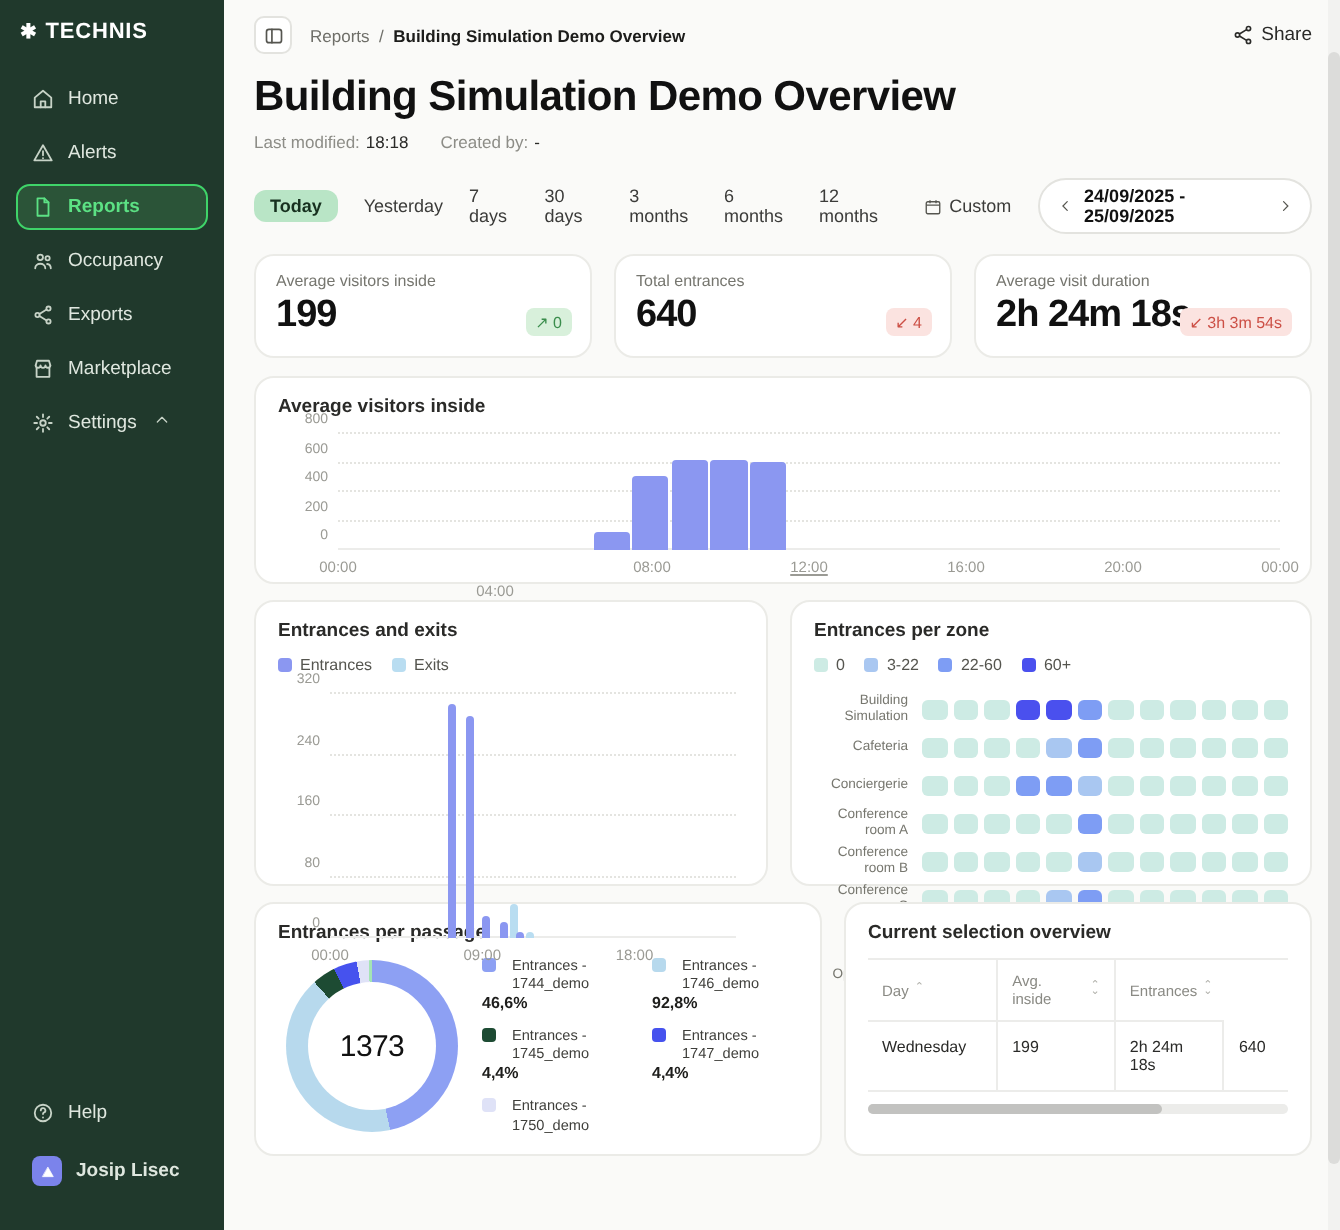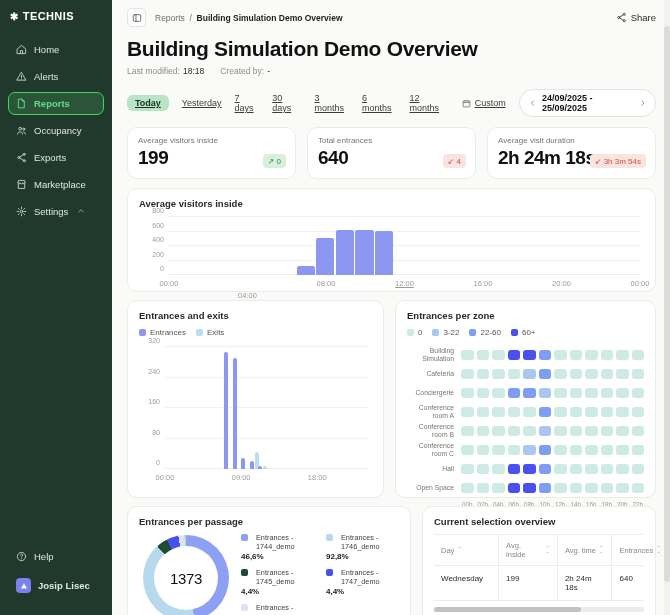--- a/index.html
+++ b/index.html
@@ -26,21 +26,21 @@
   .toggle-btn { width:19px; height:19px; border:1px solid #e3e3df; border-radius:5px; background:#fff; display:flex; align-items:center; justify-content:center; cursor:pointer; }
   .toggle-btn svg, .icon-s svg { width:10px; height:10px; stroke:#55554f; fill:none; stroke-width:2; stroke-linecap:round; stroke-linejoin:round; }
   .crumb-current { color:#1d1d1b; font-weight:700; }
   .share-btn { margin-left:auto; display:flex; align-items:center; gap:4px; font-size:9.5px; color:#2a2a28; cursor:pointer; }
   .share-btn svg { width:11px; height:11px; stroke:#2a2a28; fill:none; stroke-width:1.8; }
   .page-title { font-size:21px; font-weight:700; letter-spacing:-.3px; margin:10px 0 5px; color:#111; }
   .meta { font-size:8.5px; color:#8d8d87; display:flex; gap:16px; }
   .meta b { color:#2a2a28; font-weight:400; margin-left:3px; }
 
   .filters { display:flex; align-items:center; gap:13px; margin:13px 0 10px; font-size:9px; color:#3c3c3a; }
-  .filter-opt { cursor:pointer; display:flex; align-items:flex-end; gap:4px;text-decoration:underline; }
+  .filter-opt { cursor:pointer; display:flex; align-items:flex-end; gap:4px; }
   .filter-opt.active { background:#b9e5c6; padding:3px 8px; border-radius:6px; font-weight:700; color:#17301f; }
   .filter-opt svg { width:9px; height:9px; stroke:#55554f; fill:none; stroke-width:1.8; }
   .date-range { display:flex; align-items:center; gap:6px; border:1px solid #e3e3df; background:#fff; border-radius:14px; padding:3px 9px; font-weight:700; font-size:9px; color:#111; cursor:pointer; }
   .date-range svg { width:8px; height:8px; stroke:#55554f; fill:none; stroke-width:2; stroke-linecap:round; }
 
   .kpis { display:grid; grid-template-columns:1fr 1fr 1fr; gap:11px; }
   .kpi { background:#fff; border:1px solid #ebebe7; border-radius:10px; padding:8px 10px; position:relative; height:52px; }
   .kpi-label { font-size:8px; color:#76766f; }
   .kpi-value { font-size:19px; font-weight:600; letter-spacing:-.5px; margin-top:2px; color:#111; }
   .badge { position:absolute; right:9px; bottom:10px; font-size:8px; padding:2.5px 5px; border-radius:4px; white-space:nowrap; }
@@ -57,21 +57,21 @@
   .gridline.base { border-top:1px solid #ececea; }
   .ytick { position:absolute; right:100%; margin-right:5px; font-size:7px; color:#9a9a94; transform:translateY(-50%); white-space:nowrap; }
   .bar { position:absolute; bottom:0; border-radius:2px 2px 0 0; }
   .xlabels { position:relative; height:11px; margin-top:4px; }
   .xlabel { position:absolute; font-size:7.5px; color:#9a9a94; transform:translateX(-50%); white-space:nowrap; }
   #plot1 { height:58px; margin:8px 4px 0 30px; }
   #xl1 { margin-left:30px; margin-right:4px; }
 
   
   .row2 { display:grid; grid-template-columns:1fr 1fr; gap:11px; margin-top:8px; }
-  .row2 .card { height:198px; }
+  .row2 .card { height:143px; }
   .legend { display:flex; gap:10px; margin-top:7px; font-size:8px; color:#55554f; align-items:center; }
   .sw { width:7px; height:7px; border-radius:2px; display:inline-block; margin-right:4px; vertical-align:-1px; }
   #plot2 { height:122px; margin:10px 4px 0 26px; }
   #xl2 { margin-left:26px; margin-right:4px; }
 
   
   .hm-rows { margin-top:8px; }
   .hm-row { display:flex; align-items:center; height:19px; }
   .hm-label { width:54px; font-size:6.8px; color:#77776f; text-align:right; padding-right:7px; line-height:1.15; }
   .hm-cells { display:flex; gap:3px; flex:1; }
@@ -561,24 +561,20 @@
           <div class="tr">
             <div class="th">
               <span>Day</span>
               <span class="sort">⌃</span>
             </div>
             <div class="th">
               <span>Avg. inside</span>
               <span class="sort">⌃<span>⌄</span></span>
             </div>
             <div class="th">
-              <span>Avg. time</span>
-              <span class="sort">⌃<span>⌄</span></span>
-            </div>
-            <div class="th">
               <span>Entrances</span>
               <span class="sort">⌃<span>⌄</span></span>
             </div>
           </div>
           <div class="tr">
             <div class="td">Wednesday</div>
             <div class="td">199</div>
             <div class="td">2h 24m 18s</div>
             <div class="td">640</div>
           </div>

